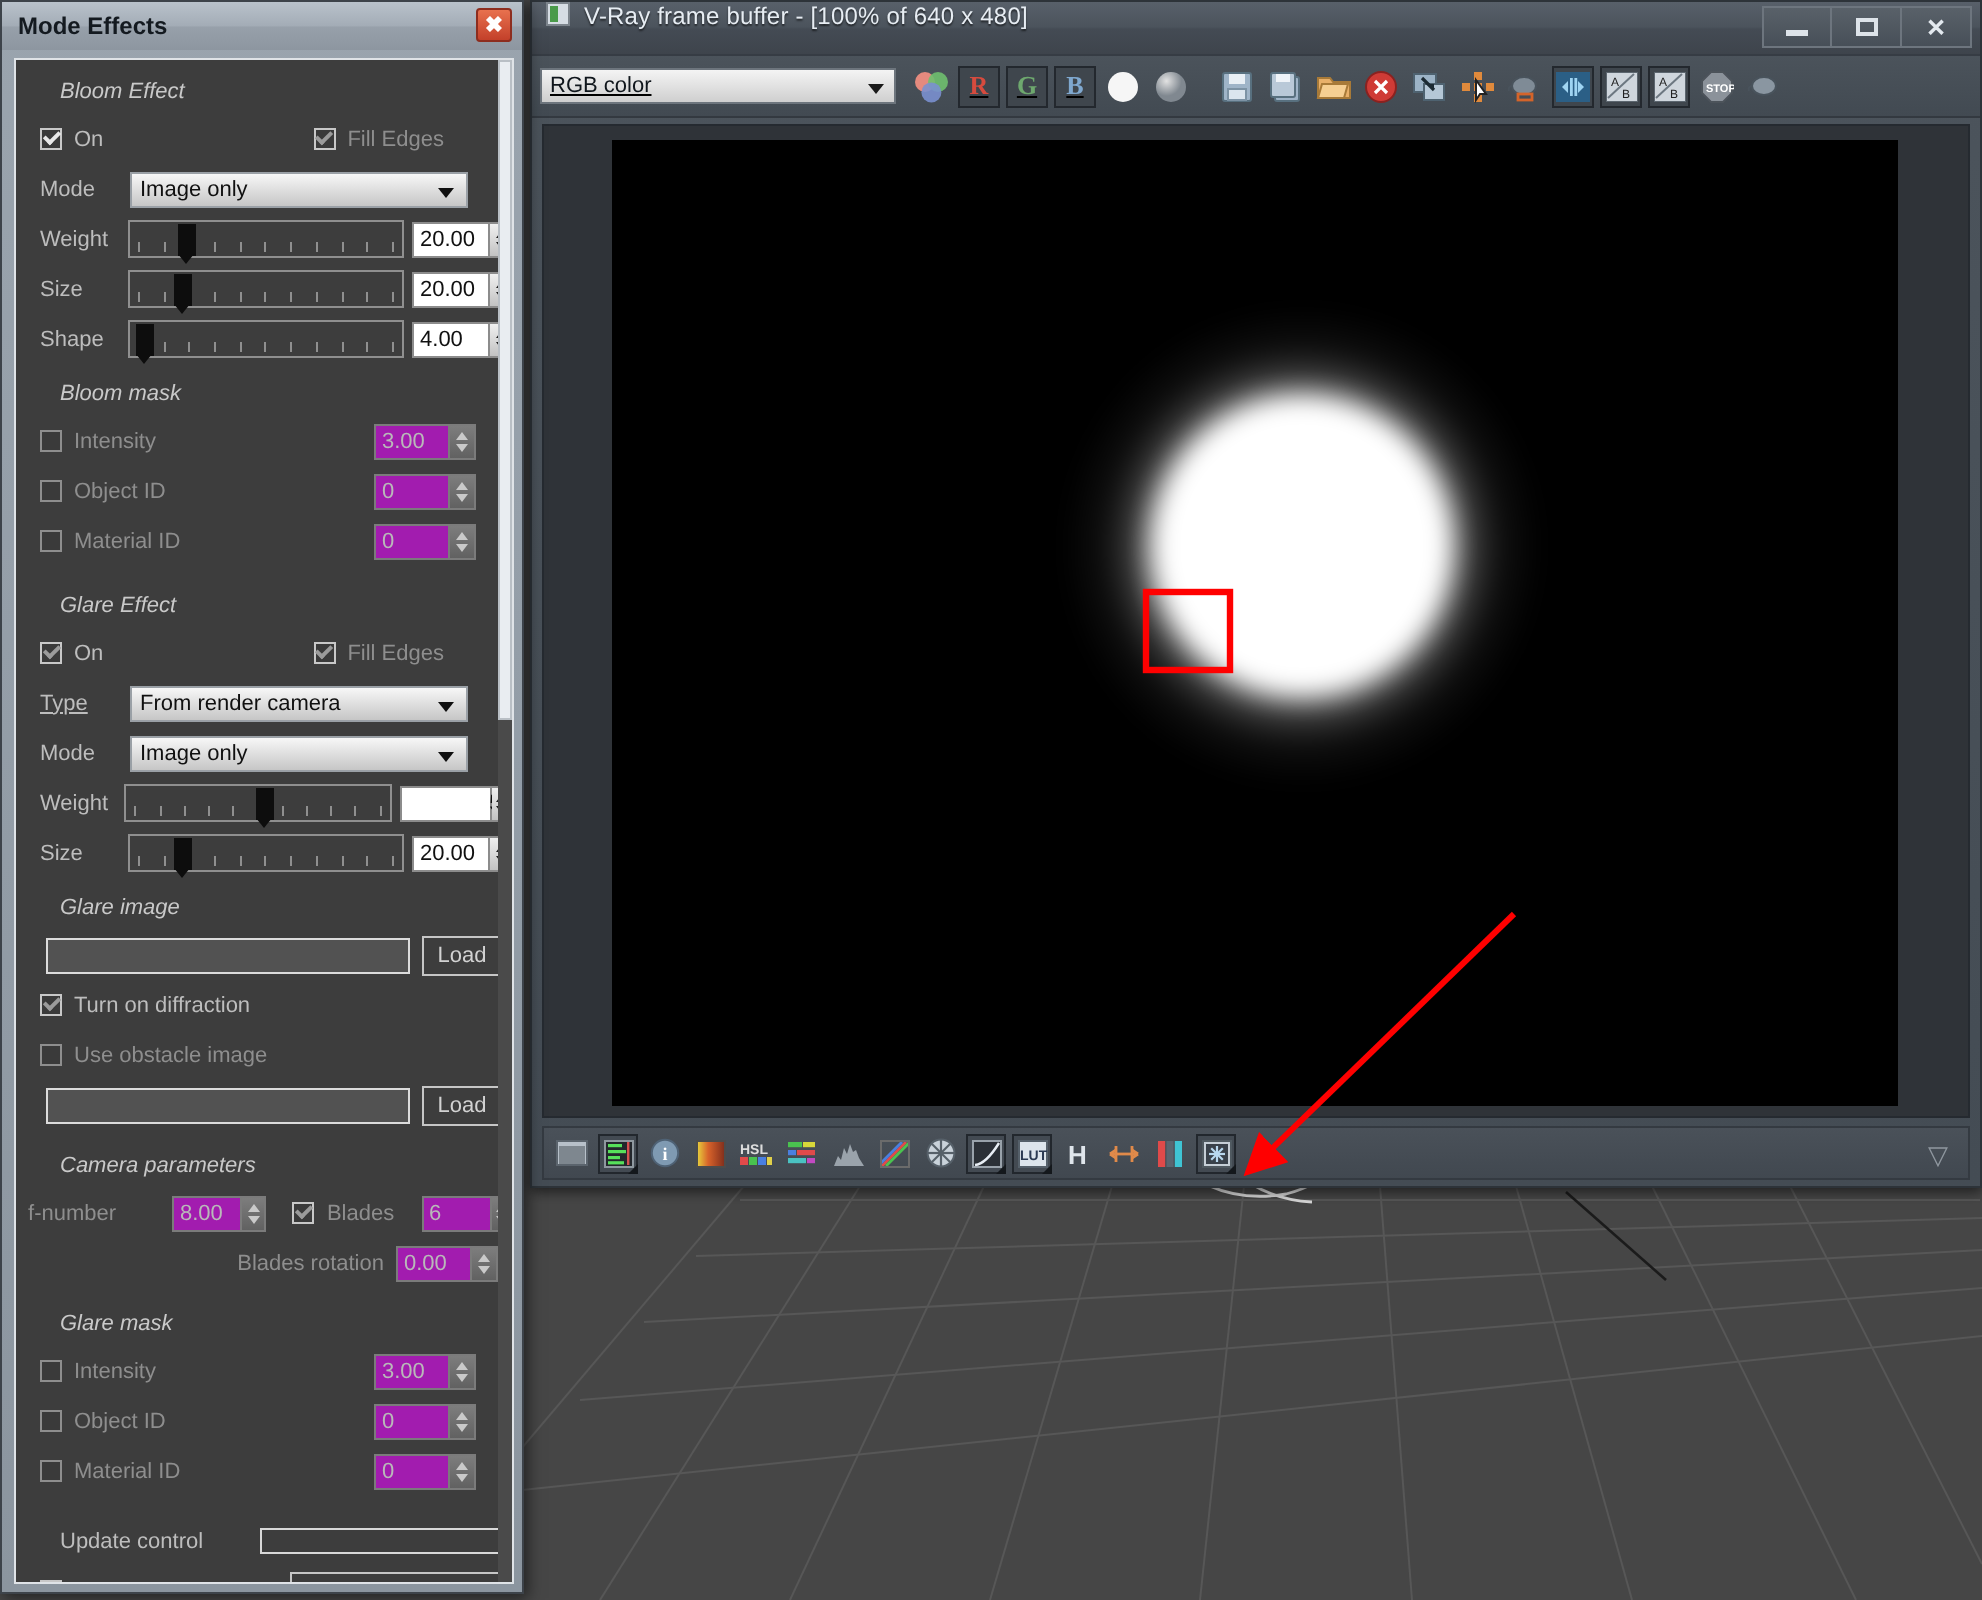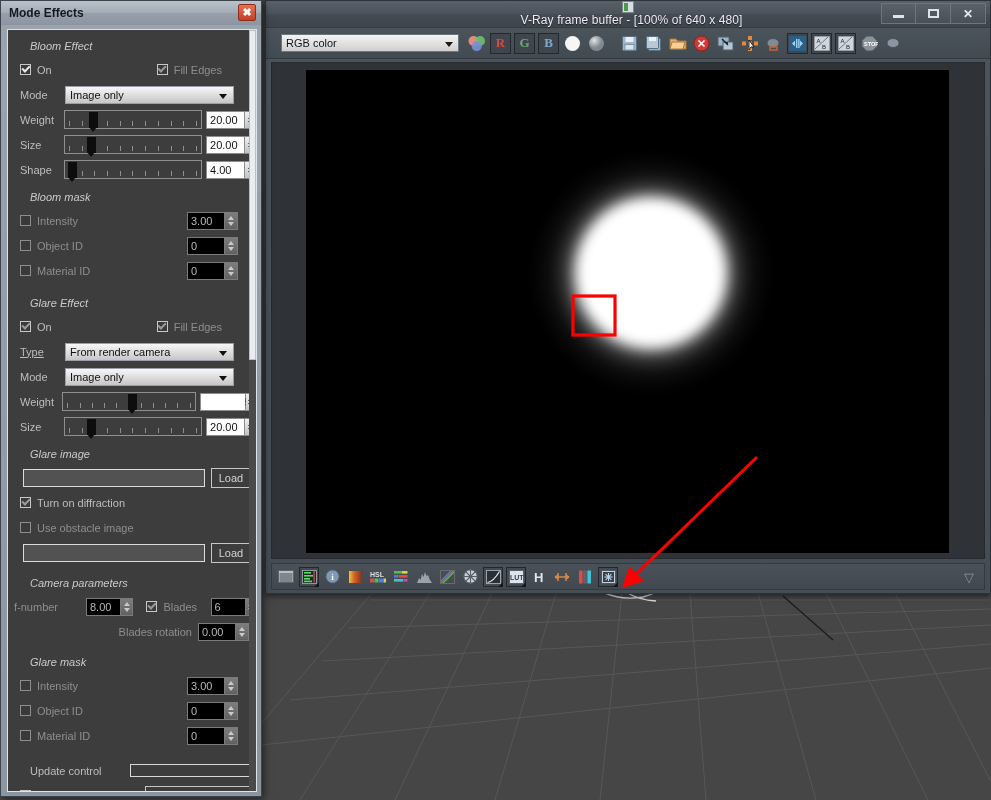--- a/index.html
+++ b/index.html
@@ -24,26 +24,25 @@
 
   
   #vfb{
     position:absolute;left:265px;top:0;width:726px;height:594px;
     background:linear-gradient(#4c545c,#444c54);
     border:1px solid #2d3339;
     box-sizing:border-box;
     box-shadow:0 2px 6px rgba(0,0,0,.55);
   }
   #vfb .titlebar{
-    height:26px;display:flex;align-items:center;
+    height:26px;display:flex;
     padding-left:7px;
     background:linear-gradient(#58606a 0%,#4b535c 48%,#444b54 52%,#3e444c 100%);
     border-bottom:1px solid #363c44;
     position:relative;
-    flex-direction:column;
   }
   #vfb .titlebar .ticon{
     width:12px;height:12px;margin-right:7px;
     background:#d6dde4;border:1px solid #7d858d;box-sizing:border-box;
     position:relative;
   }
   #vfb .titlebar .ticon:after{
     content:"";position:absolute;left:1px;top:1px;width:4px;height:8px;background:#4a9a4a;
   }
   #vfb .titlebar .ttext{
@@ -60,23 +59,24 @@
     box-sizing:border-box;
   }
   #vfb .wbtn:first-child{border-left:1px solid #6d757e;}
   #vfb .wbtn .min{width:11px;height:3px;background:#dde3e9;margin-top:6px;}
   #vfb .wbtn .max{width:11px;height:9px;border:2px solid #dde3e9;box-sizing:border-box;}
 
   
   #vfb .toolbar{
     height:30px;display:flex;align-items:center;
     background:linear-gradient(#4b535b,#424a52);
-    padding:0 15px;
+    padding:0 4px;
     border-bottom:1px solid #333940;
     gap:3px;
+    text-decoration:underline;
   }
   .combo{
     width:178px;height:18px;
     background:linear-gradient(#f4f4f4,#cfcfcf);
     border:1px solid #6d757d;
     display:flex;align-items:center;
     color:#10161c;font-size:11px;padding-left:4px;
     box-sizing:border-box;position:relative;margin-right:4px;
   }
   .combo .arrow{
@@ -237,21 +237,21 @@
   .slider .thumb:after{
     content:"";position:absolute;left:0;bottom:-4px;
     border-left:4.5px solid transparent;border-right:4.5px solid transparent;
     border-top:5px solid #0d0d0d;
   }
 
   .num{
     height:18px;background:#fff;border:1px solid #8c8c8c;box-sizing:border-box;
     color:#101010;font-size:11px;display:flex;align-items:center;padding-left:3px;
   }
-  .num.dim{background:#000000;color:#b9b9b9;border-color:#7b7b7b;}
+  .num.dim{background:#a21caf;color:#b9b9b9;border-color:#7b7b7b;}
   .spin{
     width:13px;height:18px;background:linear-gradient(#f0f0f0,#c2c2c2);
     border:1px solid #8c8c8c;border-left:none;box-sizing:border-box;
     display:flex;flex-direction:column;align-items:center;justify-content:center;gap:2px;
   }
   .spin.dim{background:linear-gradient(#7d7d7d,#616161);border-color:#7b7b7b;}
   .spin .up{width:0;height:0;border-left:3px solid transparent;border-right:3px solid transparent;border-bottom:4px solid #1d1d1d;}
   .spin .dn{width:0;height:0;border-left:3px solid transparent;border-right:3px solid transparent;border-top:4px solid #1d1d1d;}
   .spin.dim .up{border-bottom-color:#c9c9c9;}
   .spin.dim .dn{border-top-color:#c9c9c9;}

